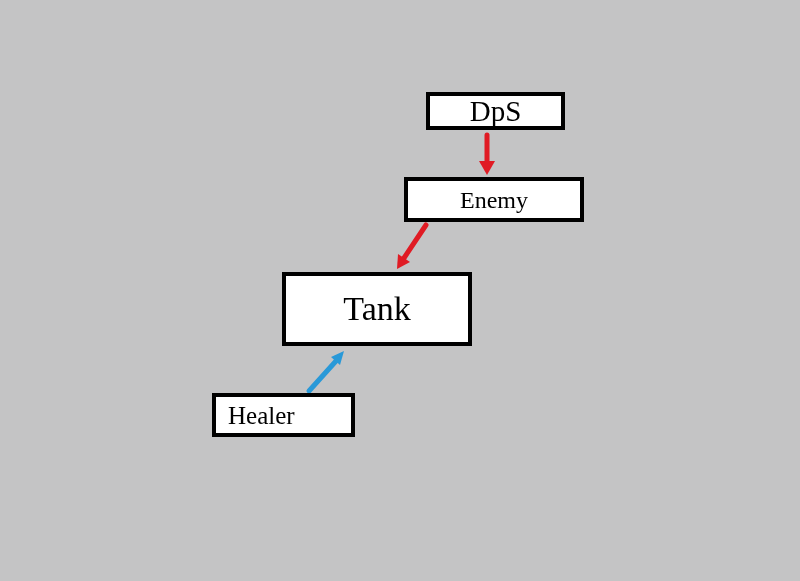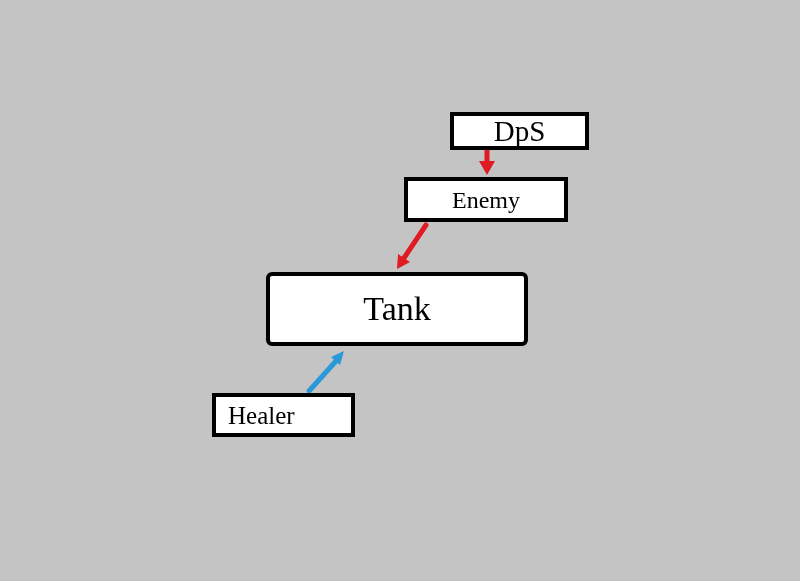--- a/index.html
+++ b/index.html
@@ -27,23 +27,23 @@
     box-sizing: border-box;
     background: #ffffff;
     border: 4px solid #000000;
     display: flex;
     align-items: center;
     justify-content: center;
     color: #000000;
     line-height: 1;
     white-space: nowrap;
   }
-  .node-dps    { left: 450px; top: 92px;  width: 139px; height: 38px; font-size: 29px; margin-top: 20px; }
-  .node-enemy  { left: 404px; top: 177px; width: 164px; height: 45px; font-size: 24px; }
-  .node-tank   { left: 266px; top: 272px; width: 262px; height: 74px; font-size: 34px; border-radius: 6px; }
+  .node-dps    { left: 426px; top: 92px;  width: 139px; height: 38px; font-size: 29px; }
+  .node-enemy  { left: 404px; top: 177px; width: 180px; height: 45px; font-size: 24px; }
+  .node-tank   { left: 282px; top: 272px; width: 190px; height: 74px; font-size: 34px; }
   .node-healer { left: 212px; top: 393px; width: 143px; height: 44px; font-size: 25px;
                  justify-content: flex-start; padding-left: 12px; }
 </style>
 </head>
 <body>
 
 <div class="canvas">
 
   <svg class="arrows-layer" viewBox="0 0 800 581" xmlns="http://www.w3.org/2000/svg">
 

